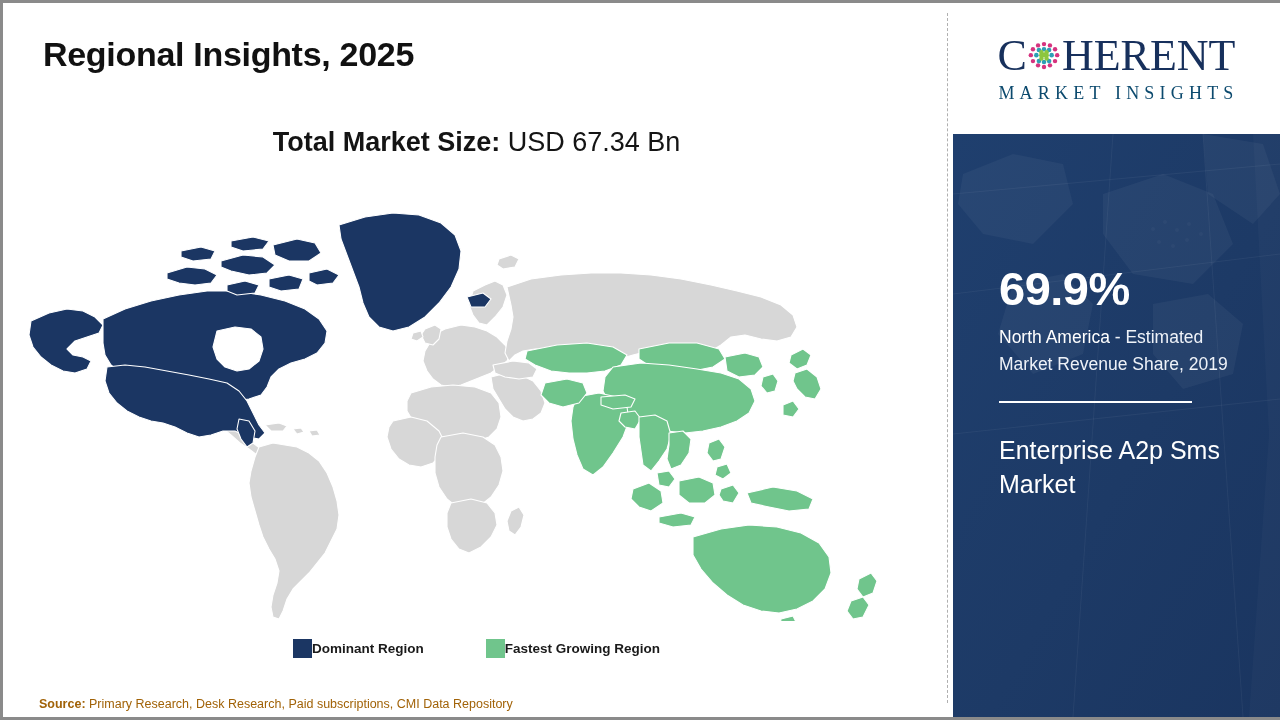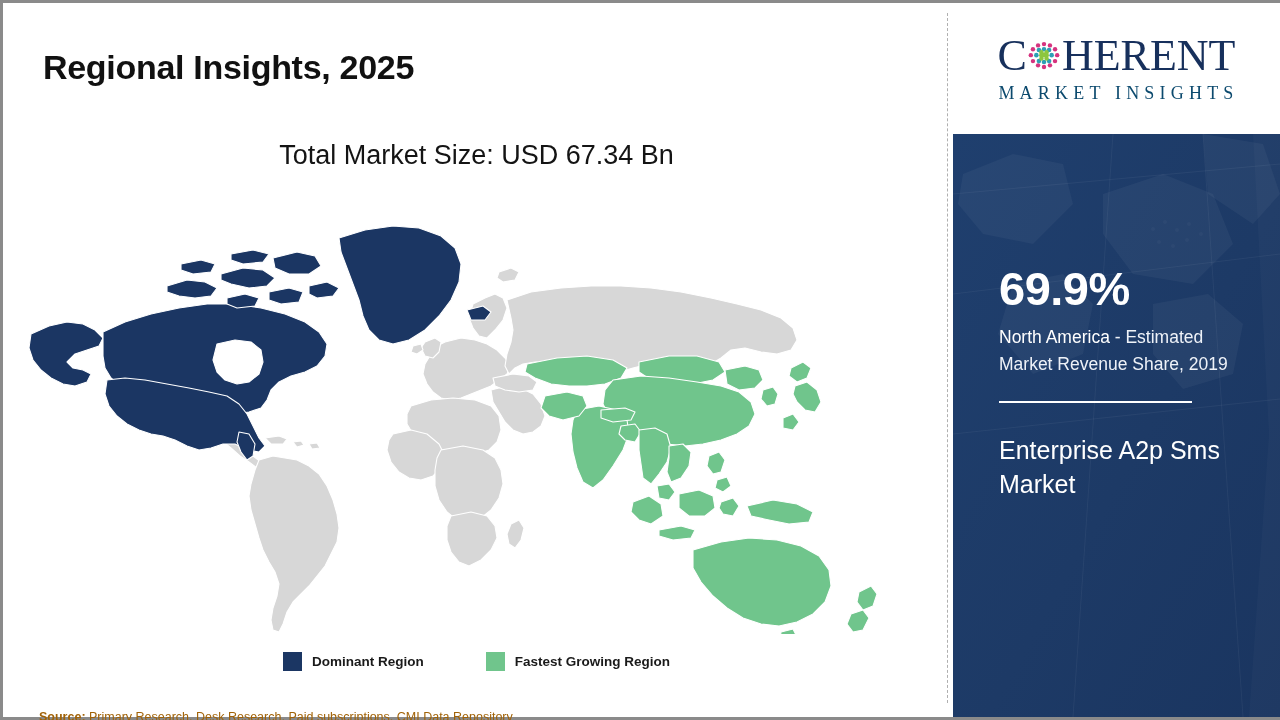--- a/index.html
+++ b/index.html
@@ -11,47 +11,47 @@
   }
   #root{
     position:relative;width:1280px;height:720px;
     box-sizing:border-box;
     border:3px solid #8a8a8a;
     background:#fff;
   }
 
   
   #left-panel{
-    position:absolute;left:0;top:13px;width:947px;height:554px;
+    position:absolute;left:0;top:0;width:947px;height:554px;
     background:#fff;
   }
   #page-title{
     position:absolute;left:40px;top:32px;
     font-size:34px;font-weight:bold;color:#111;
     letter-spacing:-0.3px;white-space:nowrap;
   }
   #market-size{
     position:absolute;left:0;top:124px;width:947px;
     text-align:center;font-size:27px;color:#141414;
   }
-  #market-size .ms-label{font-weight:400;text-align:right;}
+  #market-size .ms-label{font-weight:700;text-align:right;}
   #market-size .ms-value{font-weight:normal;}
 
   
   #map-wrap{
     position:absolute;left:18px;top:178px;width:900px;height:440px;
   }
   #world-map{display:block;width:900px;height:440px;}
 
   
   #legend{
     position:absolute;left:0;top:636px;width:947px;
     display:flex;justify-content:center;align-items:center;gap:62px;
   }
-  .legend-item{display:flex;align-items:center;gap:10px;text-align:right;}
+  .legend-item{display:flex;align-items:center;gap:0;text-align:right;}
   .legend-swatch{width:19px;height:19px;display:block;}
   .legend-label{font-size:13.5px;font-weight:bold;color:#1a1a1a;white-space:nowrap;}
 
   
   #source-line{
     position:absolute;left:36px;top:694px;
     font-size:12.5px;color:#a16207;white-space:nowrap;
   }
   #source-line .src-strong{font-weight:bold;}
 

